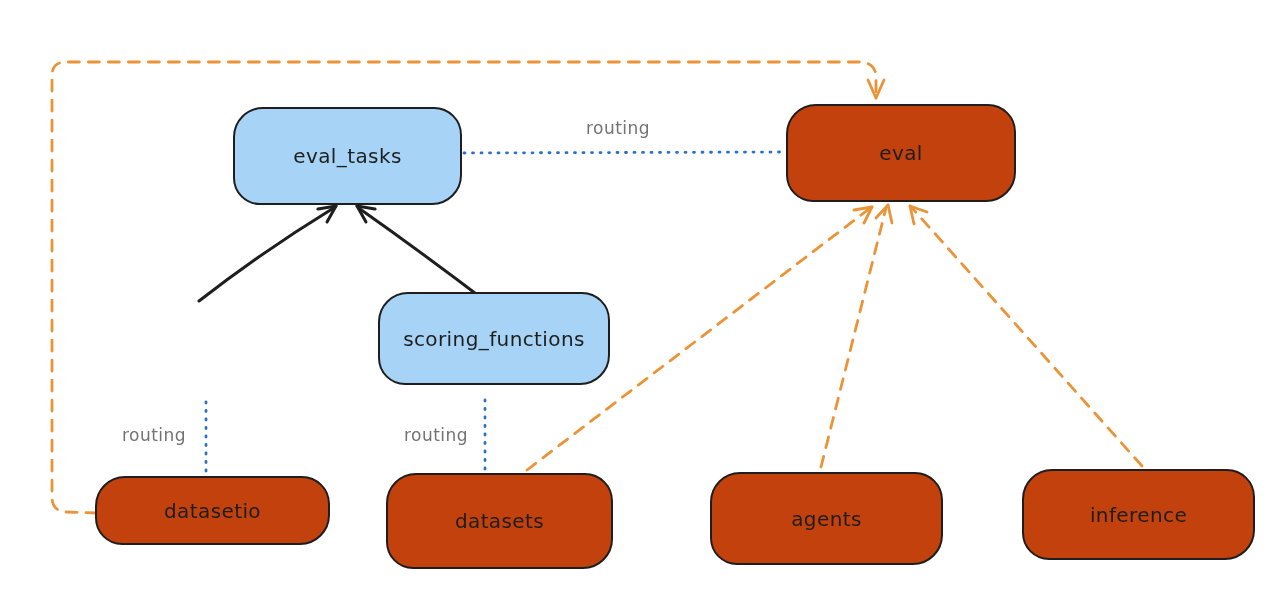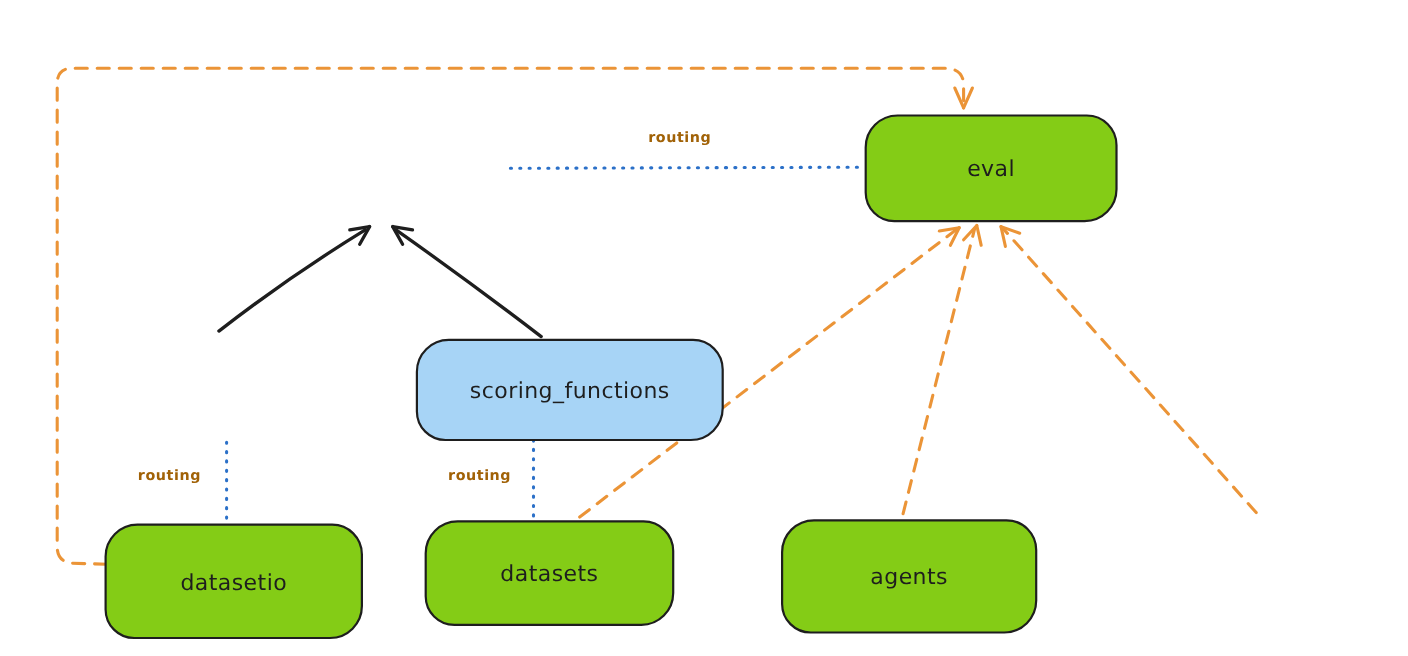--- a/index.html
+++ b/index.html
@@ -7,25 +7,25 @@
     position:relative;width:1280px;height:596px;background:#ffffff;overflow:hidden;
     font-family:"DejaVu Sans","Liberation Sans",sans-serif;
   }
   #edges{position:absolute;left:0;top:0;z-index:1;}
   .node{
     position:absolute;z-index:2;display:flex;align-items:center;justify-content:center;
     border:2.5px solid #1e1e1e;border-radius:30px 28px 30px 27px;
     box-sizing:border-box;color:#1e1e1e;font-size:20px;letter-spacing:.4px;
   }
   .node.blue{background:#a7d4f6;}
-  .node.green{background:#84cc16;}
+  .node.green{background:#c2410c;}
   .node-label{pointer-events:none;}
   .routing-label{
-    position:absolute;z-index:2;text-align:center;font-size:13px;font-weight:bold;
-    color:#a16207;letter-spacing:.5px;
+    position:absolute;z-index:2;text-align:center;font-size:17px;font-weight:normal;
+    color:#737373;letter-spacing:.5px;
   }
   svg path{fill:none;stroke-linecap:round;stroke-linejoin:round;}
   .shaft-solid{stroke-width:3;}
   .head-solid{stroke-width:3;}
   .shaft-dot{stroke-width:2.8;stroke-dasharray:1 7.5;}
   .shaft-dash{stroke-width:2.8;stroke-dasharray:11 9;}
   .head-dash{stroke-width:2.8;}
 </style>
 </head>
 <body>
@@ -70,42 +70,48 @@
       <path class="head-dash" d="M888 205 L876 218"></path>
       <path class="head-dash" d="M888 205 L892 223"></path>
     </g>
     <g stroke="#eb9437">
       <path class="shaft-dash" d="M1142 466 L913 209"></path>
       <path class="head-dash" d="M910 206 L914 224"></path>
       <path class="head-dash" d="M910 206 L927 212"></path>
     </g>
   </svg>
 
+  <div class="node blue" style="left:233px;top:107px;width:229px;height:98px">
+    <span class="node-label">eval_tasks</span>
+  </div>
 
   <div class="node green" style="left:786px;top:104px;width:230px;height:98px">
     <span class="node-label">eval</span>
   </div>
 
 
-  <div class="node blue" style="left:378px;top:308px;width:280px;height:93px">
+  <div class="node blue" style="left:378px;top:292px;width:232px;height:93px">
     <span class="node-label">scoring_functions</span>
   </div>
 
-  <div class="node green" style="left:95px;top:476px;width:235px;height:105px">
+  <div class="node green" style="left:95px;top:476px;width:235px;height:69px">
     <span class="node-label">datasetio</span>
   </div>
 
   <div class="node green" style="left:386px;top:473px;width:227px;height:96px">
     <span class="node-label">datasets</span>
   </div>
 
-  <div class="node green" style="left:710px;top:472px;width:233px;height:104px">
+  <div class="node green" style="left:710px;top:472px;width:233px;height:93px">
     <span class="node-label">agents</span>
   </div>
 
+  <div class="node green" style="left:1022px;top:469px;width:233px;height:91px">
+    <span class="node-label">inference</span>
+  </div>
 
   <div class="routing-label" style="left:563px;top:118px;width:110px">routing</div>
 
   <div class="routing-label" style="left:108px;top:425px;width:92px">routing</div>
 
   <div class="routing-label" style="left:390px;top:425px;width:92px">routing</div>
 
 </div>
 
 </body></html>

